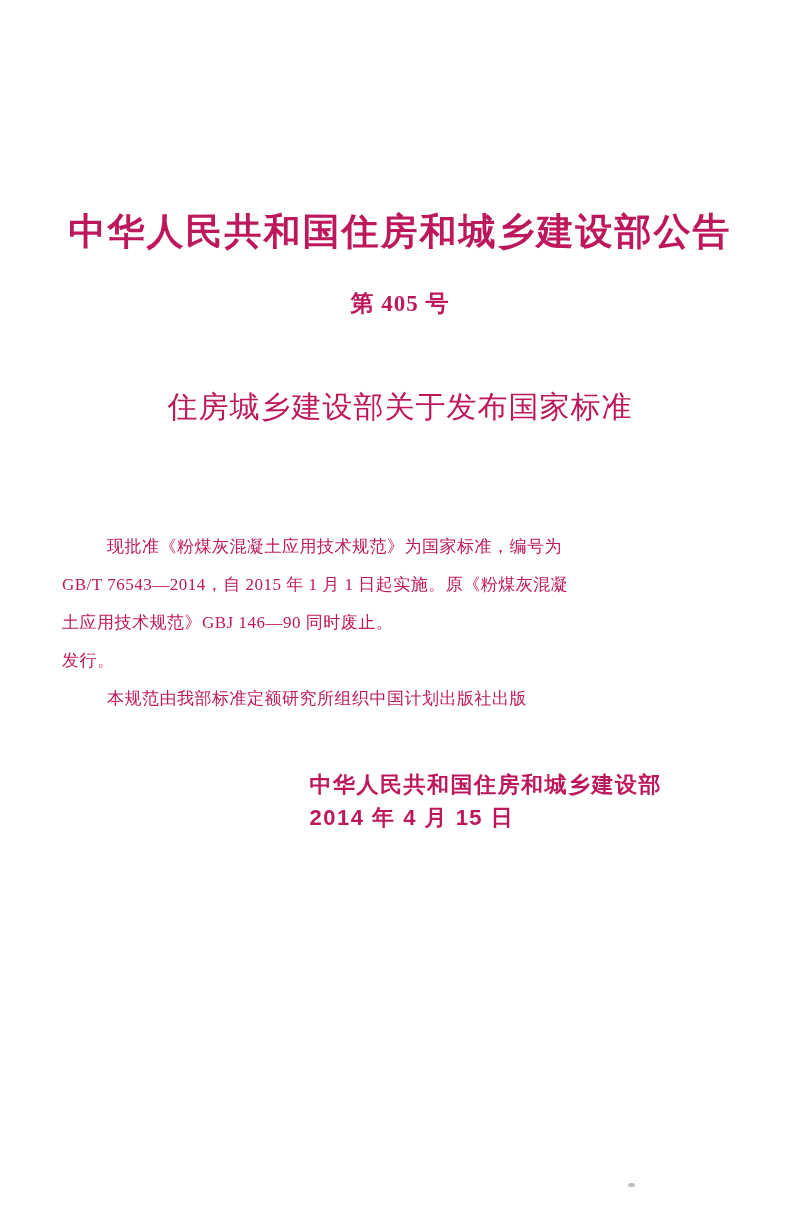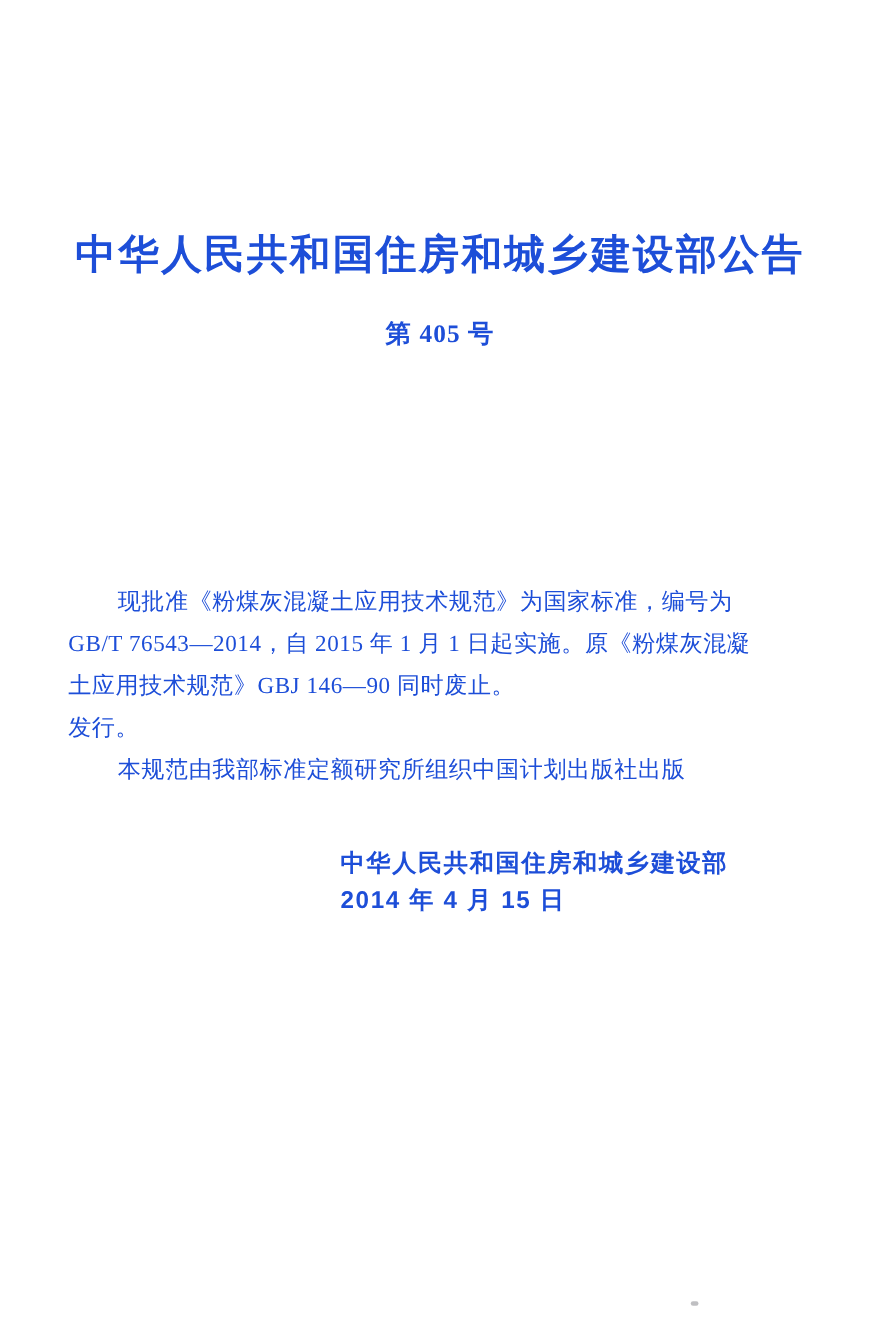--- a/index.html
+++ b/index.html
@@ -5,21 +5,21 @@
   html, body {
     margin: 0;
     padding: 0;
     background: #ffffff;
   }
   .page {
     position: relative;
     width: 800px;
     height: 1212px;
     background: #ffffff;
-    color: #1d4ed8;
+    color: #be185d;
     overflow: hidden;
   }
   .doc-title {
     position: absolute;
     top: 212px;
     left: 0;
     width: 100%;
     margin: 0;
     text-align: center;
     font-family: "Liberation Sans", sans-serif;
@@ -55,21 +55,21 @@
   }
   .subtitle .sub-line {
     white-space: nowrap;
   }
   .body-text {
     position: absolute;
     top: 528px;
     left: 62px;
     width: 678px;
     font-family: "Liberation Serif", serif;
-    font-size: 21px;
+    font-size: 17px;
     line-height: 38px;
     letter-spacing: 0.5px;
   }
   .body-line {
     white-space: nowrap;
   }
   .indent {
     text-indent: 45px;
   }
   .signature {
@@ -98,20 +98,21 @@
 </head>
 <body>
 
 <div class="page">
 
   <h1 class="doc-title">中华人民共和国住房和城乡建设部公告</h1>
 
   <div class="doc-no">第 405 号</div>
 
   <div class="subtitle">
+    <div class="sub-line">住房城乡建设部关于发布国家标准</div>
   </div>
 
   <div class="body-text">
     <div class="paragraph">
       <div class="body-line indent">现批准《粉煤灰混凝土应用技术规范》为国家标准，编号为</div>
       <div class="body-line">GB/T 76543—2014，自 2015 年 1 月 1 日起实施。原《粉煤灰混凝</div>
       <div class="body-line">土应用技术规范》GBJ 146—90 同时废止。</div>
     </div>
     <div class="paragraph">
       <div class="body-line">发行。</div>

